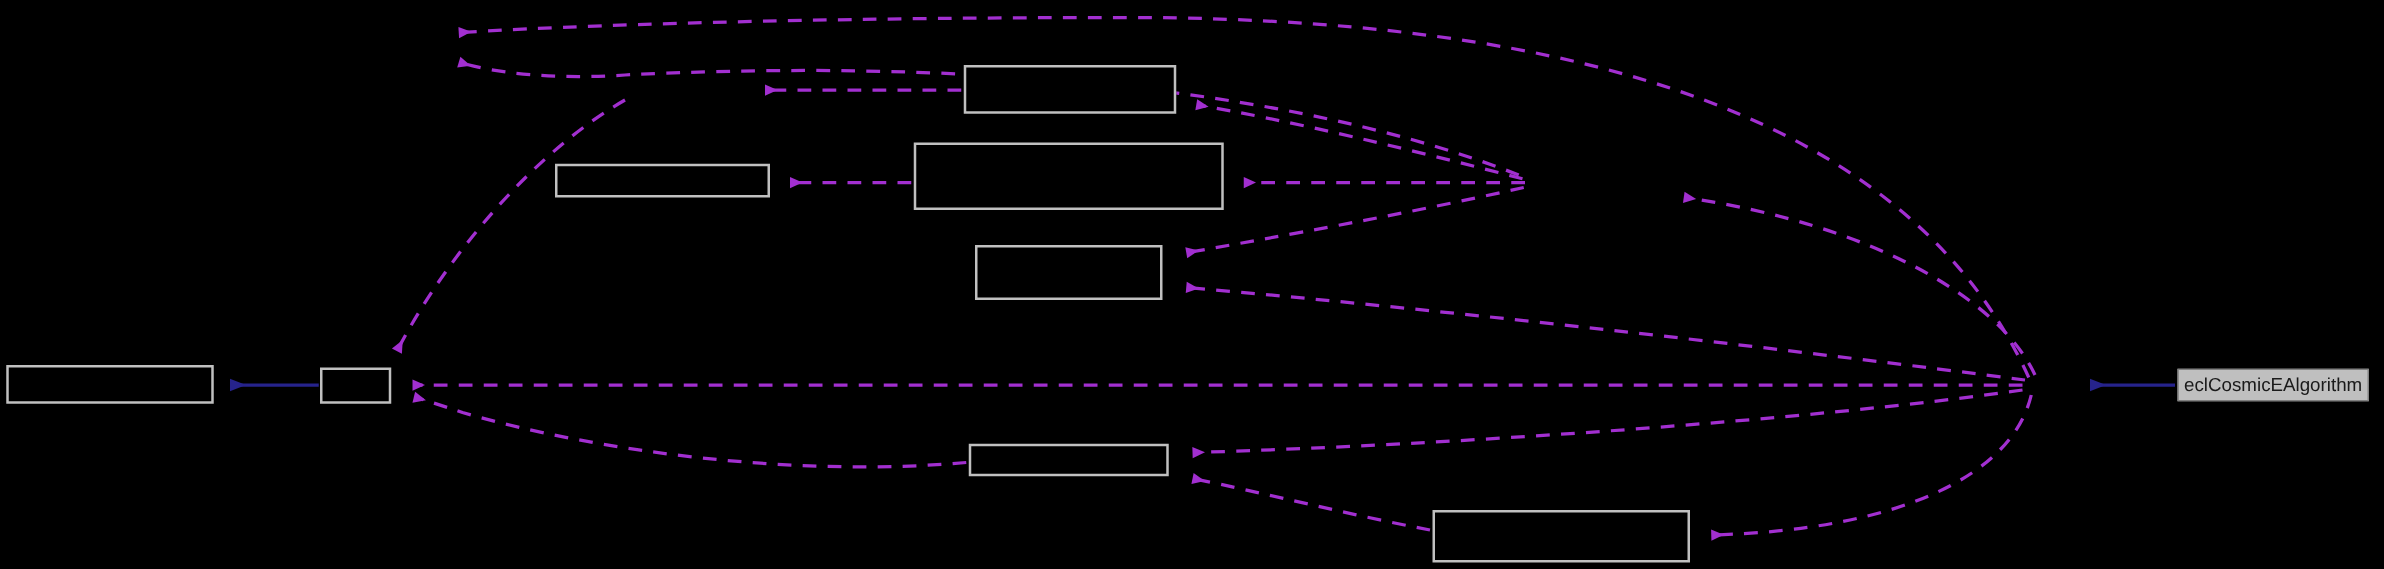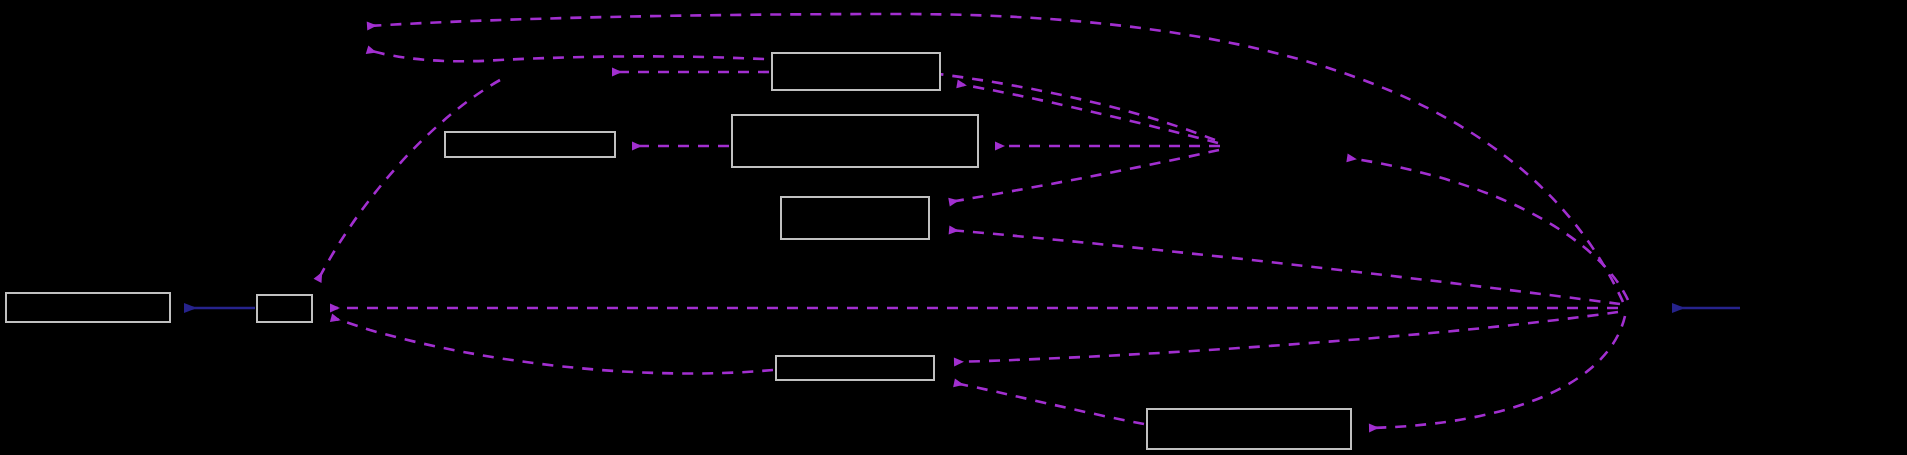--- a/index.html
+++ b/index.html
@@ -133,14 +133,17 @@
   </div>
 
   <div class="node-box" style="left:775px; top:355px; width:160px; height:26px;">
     <span class="node-label"></span>
   </div>
 
   <div class="node-box" style="left:1146px; top:408px; width:206px; height:42px;">
     <span class="node-label"></span>
   </div>
 
+  <div class="node-box filled" style="left:1742px; top:295px; width:153px; height:26px;">
+    <span class="node-label">eclCosmicEAlgorithm</span>
+  </div>
 
 </div>
 
 </body></html>

